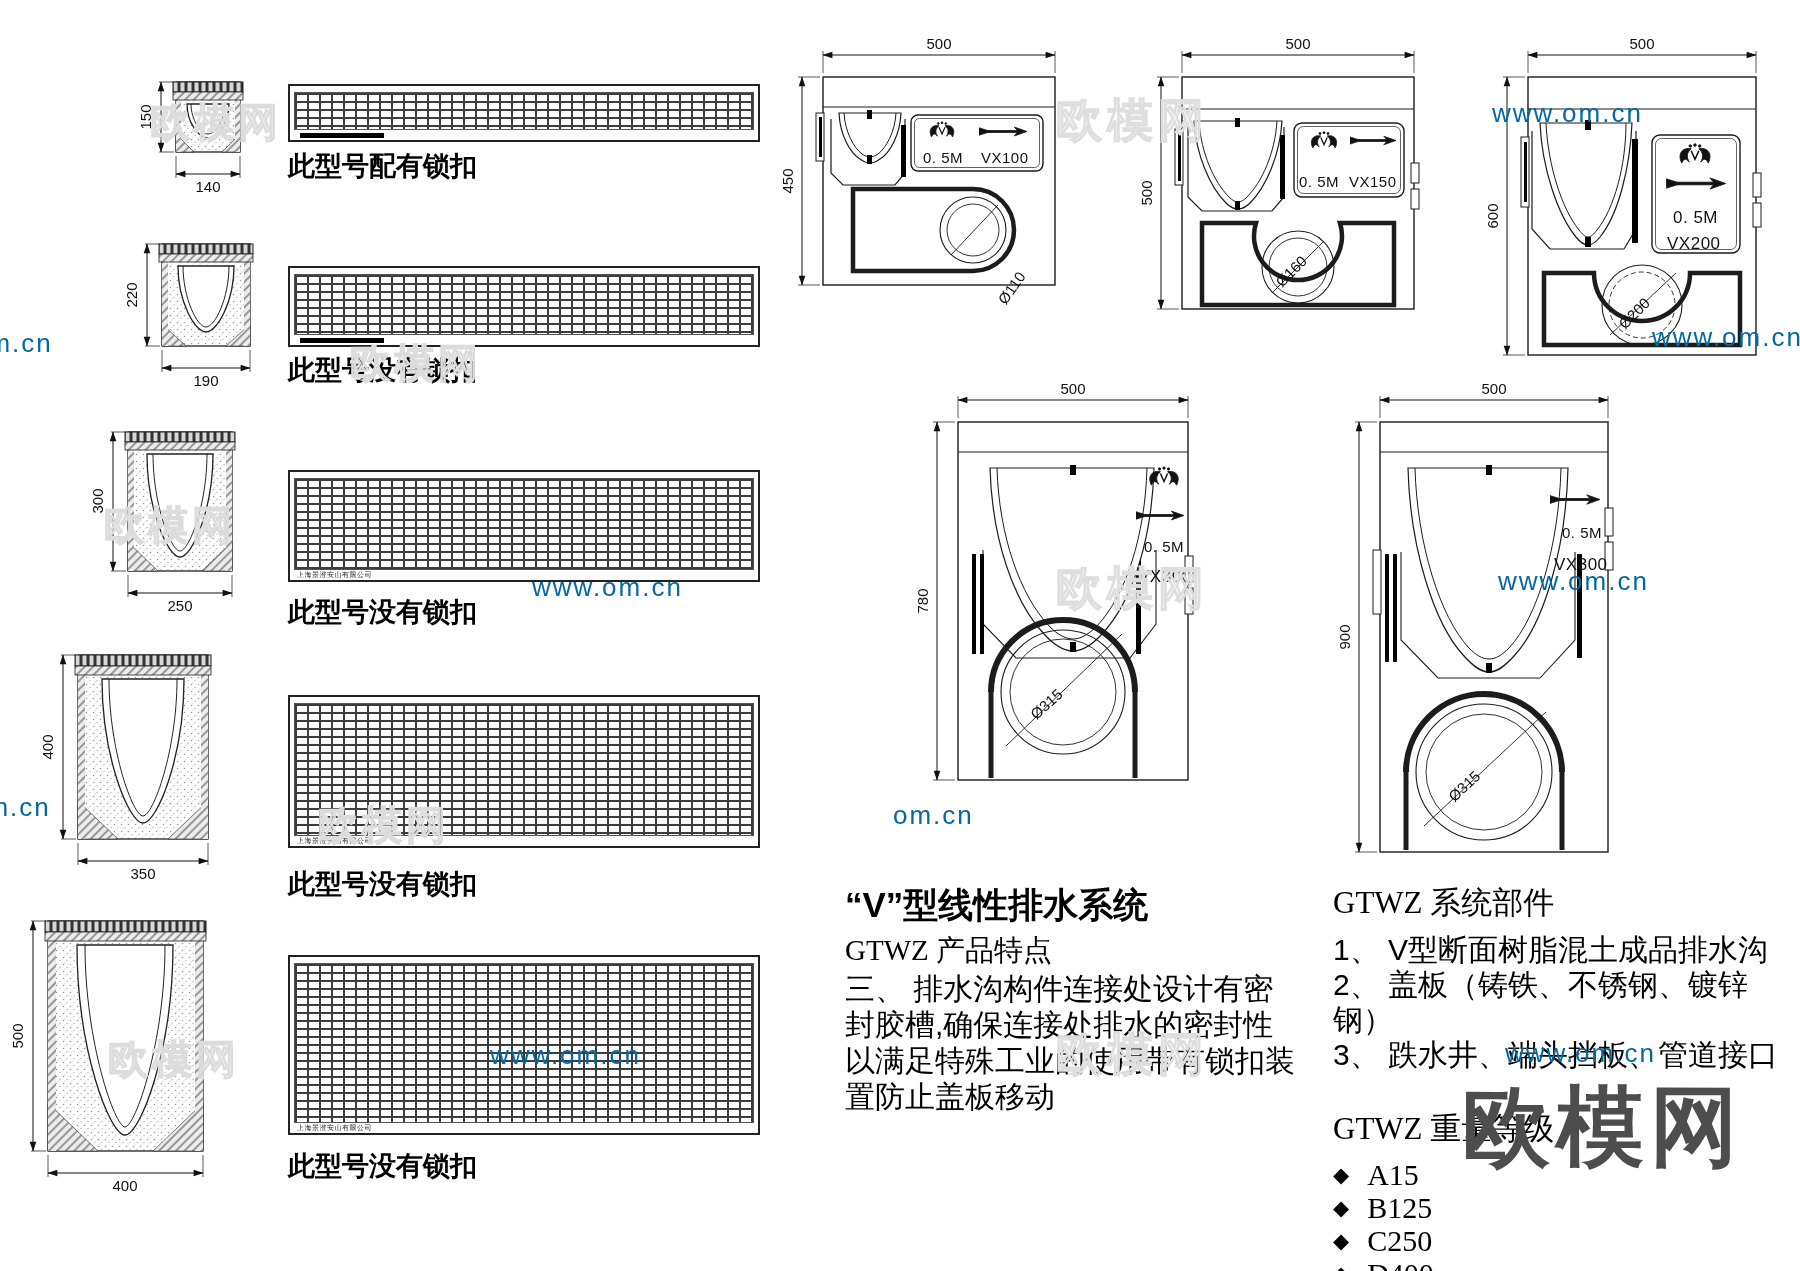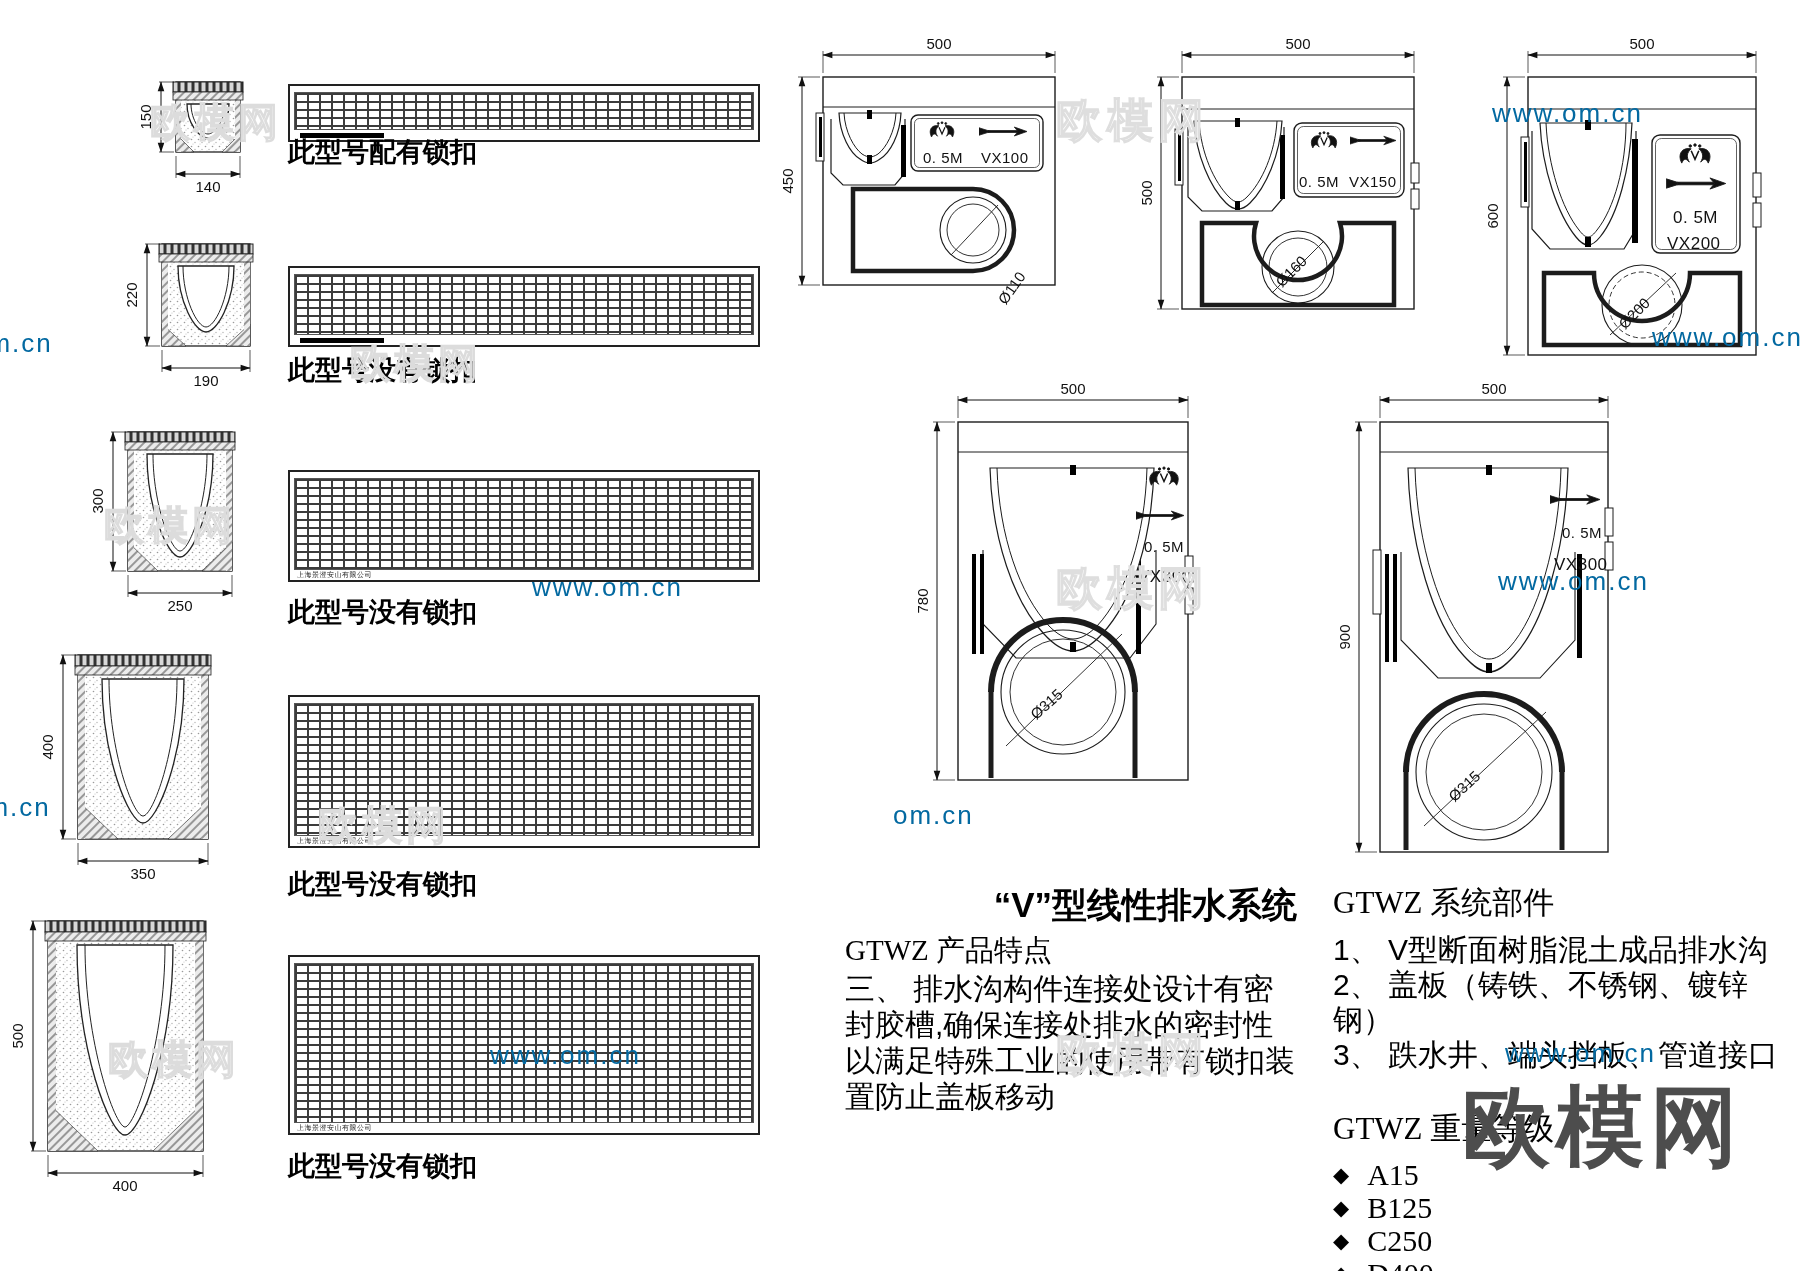--- a/index.html
+++ b/index.html
@@ -12,21 +12,21 @@
   .mdl-big{font-size:17px;letter-spacing:.5px;}
   .grate{position:absolute;border:2px solid #222;box-sizing:border-box;background:#fff;}
   .grate-grid{position:absolute;left:4px;right:4px;top:6px;bottom:10px;border:1px solid #555;
     background:
       repeating-linear-gradient(90deg,#3c3c3c 0 2px,transparent 2px 12px),
       repeating-linear-gradient(180deg,#3c3c3c 0 2px,transparent 2px 8px);}
   .lockbar{position:absolute;left:10px;bottom:2px;height:5px;width:84px;background:#000;}
   .maker{position:absolute;left:7px;bottom:0px;font-size:7px;color:#222;letter-spacing:.5px;white-space:nowrap;}
   .cap{position:absolute;font-weight:700;font-size:27px;white-space:nowrap;}
   .intro{position:absolute;left:845px;top:885px;width:452px;}
-  .intro-title{font-size:35px;font-weight:700;line-height:1.15;margin-bottom:6px;text-align:right;}
+  .intro-title{font-size:35px;font-weight:700;line-height:1.15;margin-bottom:6px;}
   .intro-sub{font-size:29px;font-family:"Liberation Serif",serif;}
   .feat{font-size:30px;line-height:36px;}
   .comp{position:absolute;left:1333px;top:882px;width:470px;}
   .comp-title{font-size:31px;font-family:"Liberation Serif",serif;margin-bottom:8px;}
   .comp-item{font-size:30px;line-height:35px;}
   .wt-title{font-size:31px;font-family:"Liberation Serif",serif;margin-top:36px;margin-bottom:8px;}
   .wt-item{font-size:30px;line-height:33px;display:flex;align-items:center;gap:18px;}
   .wt-item .b{font-size:21px;line-height:33px;}
   .wt-item .code{font-family:Liberation Serif, serif;}
   .wm{position:absolute;white-space:nowrap;pointer-events:none;font-weight:700;}
@@ -192,21 +192,21 @@
       <line x1="48" y1="242" x2="48" y2="264" stroke="#111" stroke-width=".7"></line>
       <line x1="203" y1="242" x2="203" y2="264" stroke="#111" stroke-width=".7"></line>
       <text class="dim" x="125" y="278" text-anchor="middle">400</text>
     </g>
   </svg>
 
   <div class="grate" style="left:288px;top:84px;width:472px;height:58px">
     <div class="grate-grid"></div>
     <div class="lockbar"></div>
   </div>
-  <div class="cap" style="left:288px;top:134px">此型号配有锁扣</div>
+  <div class="cap" style="left:288px;top:148px">此型号配有锁扣</div>
 
   <div class="grate" style="left:288px;top:266px;width:472px;height:81px">
     <div class="grate-grid"></div>
     <div class="lockbar"></div>
   </div>
   <div class="cap" style="left:288px;top:352px">此型号没有锁扣</div>
 
   <div class="grate" style="left:288px;top:470px;width:472px;height:112px">
     <div class="grate-grid"></div>
     <div class="maker">上海景澄安山有限公司</div>

